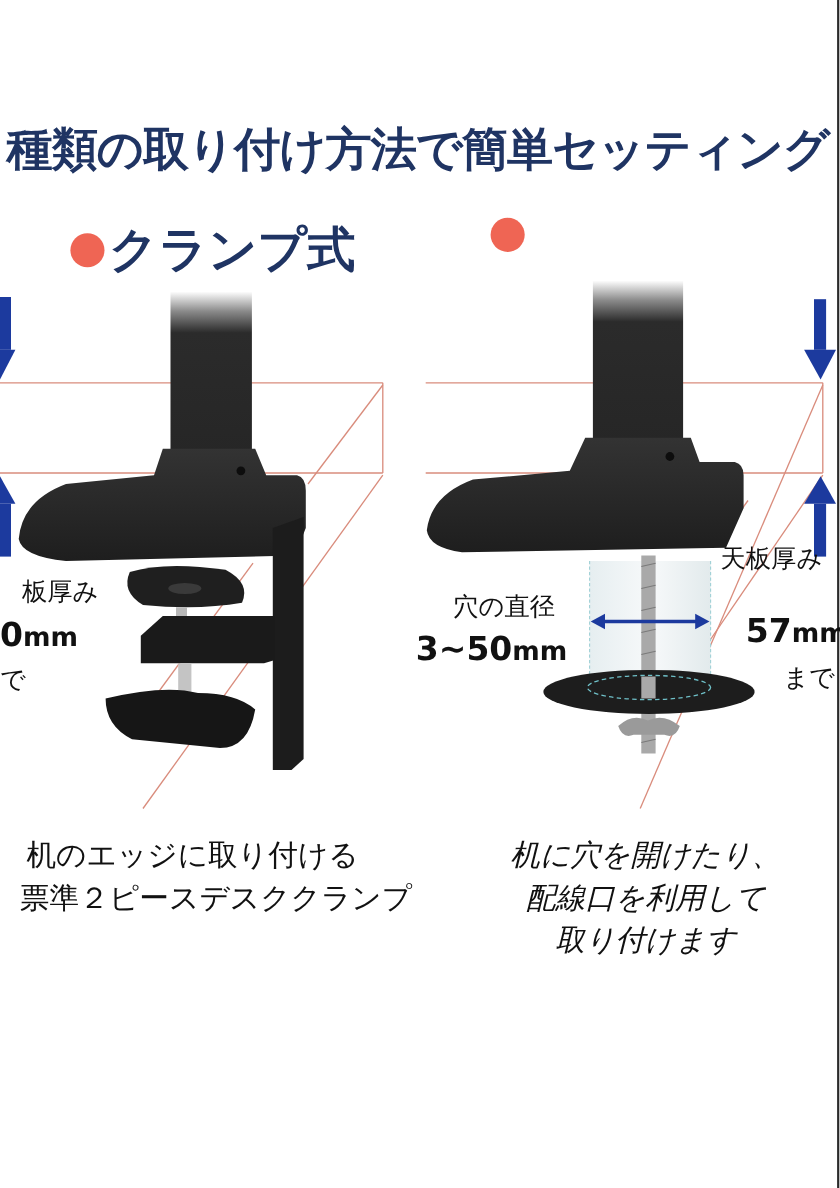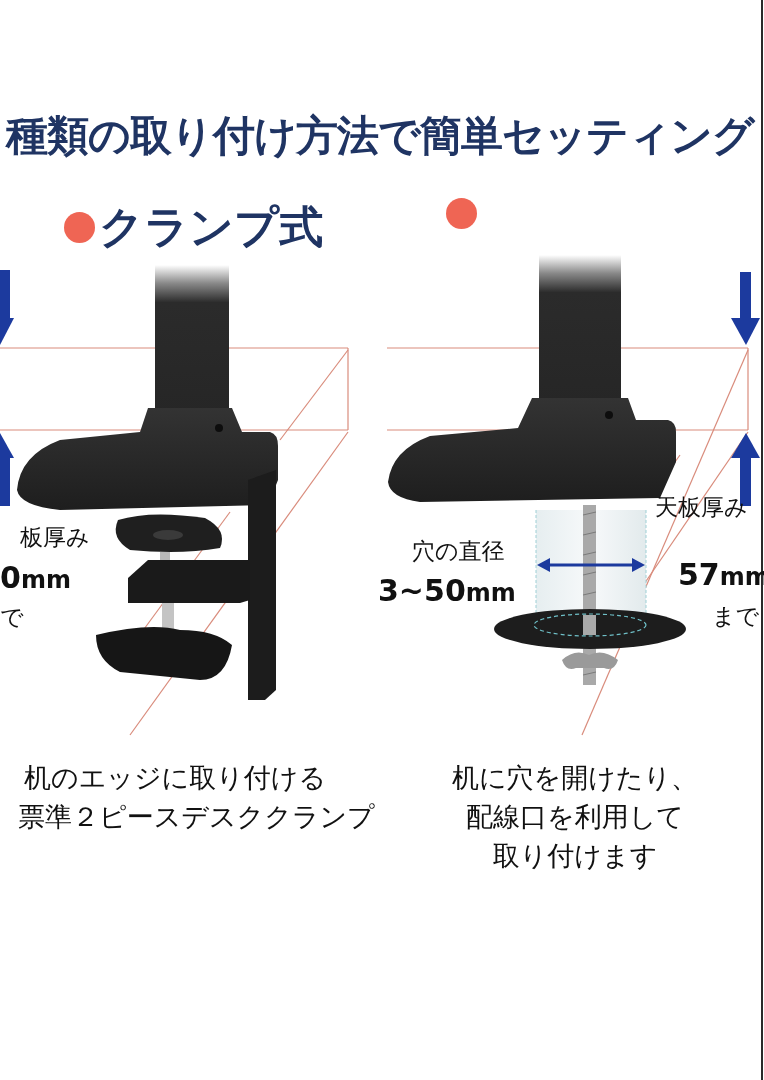--- a/index.html
+++ b/index.html
@@ -161,17 +161,17 @@
 <div class="label lbl-sm" style="left:655px; top:492px;">天板厚み</div>
 <div class="label lbl-big" style="left:678px; top:557px;">
   <span>57</span><span class="unit">mm</span>
 </div>
 <div class="label lbl-sm" style="left:712px; top:601px;">まで</div>
 
 <div class="caption" style="left:4px; top:758px;margin-left:20px;">
   <div>机のエッジに取り付ける</div>
   <div style="margin-left:-6px;">票準２ピースデスククランプ</div>
 </div>
-<div class="caption center" style="left:420px; width:310px; top:758px;">
+<div class="caption center" style="left:432px; width:310px; top:758px;font-style:italic;">
   <div>机に穴を開けたり、</div>
   <div>配線口を利用して</div>
   <div>取り付けます</div>
 </div>
 
 </body></html>

